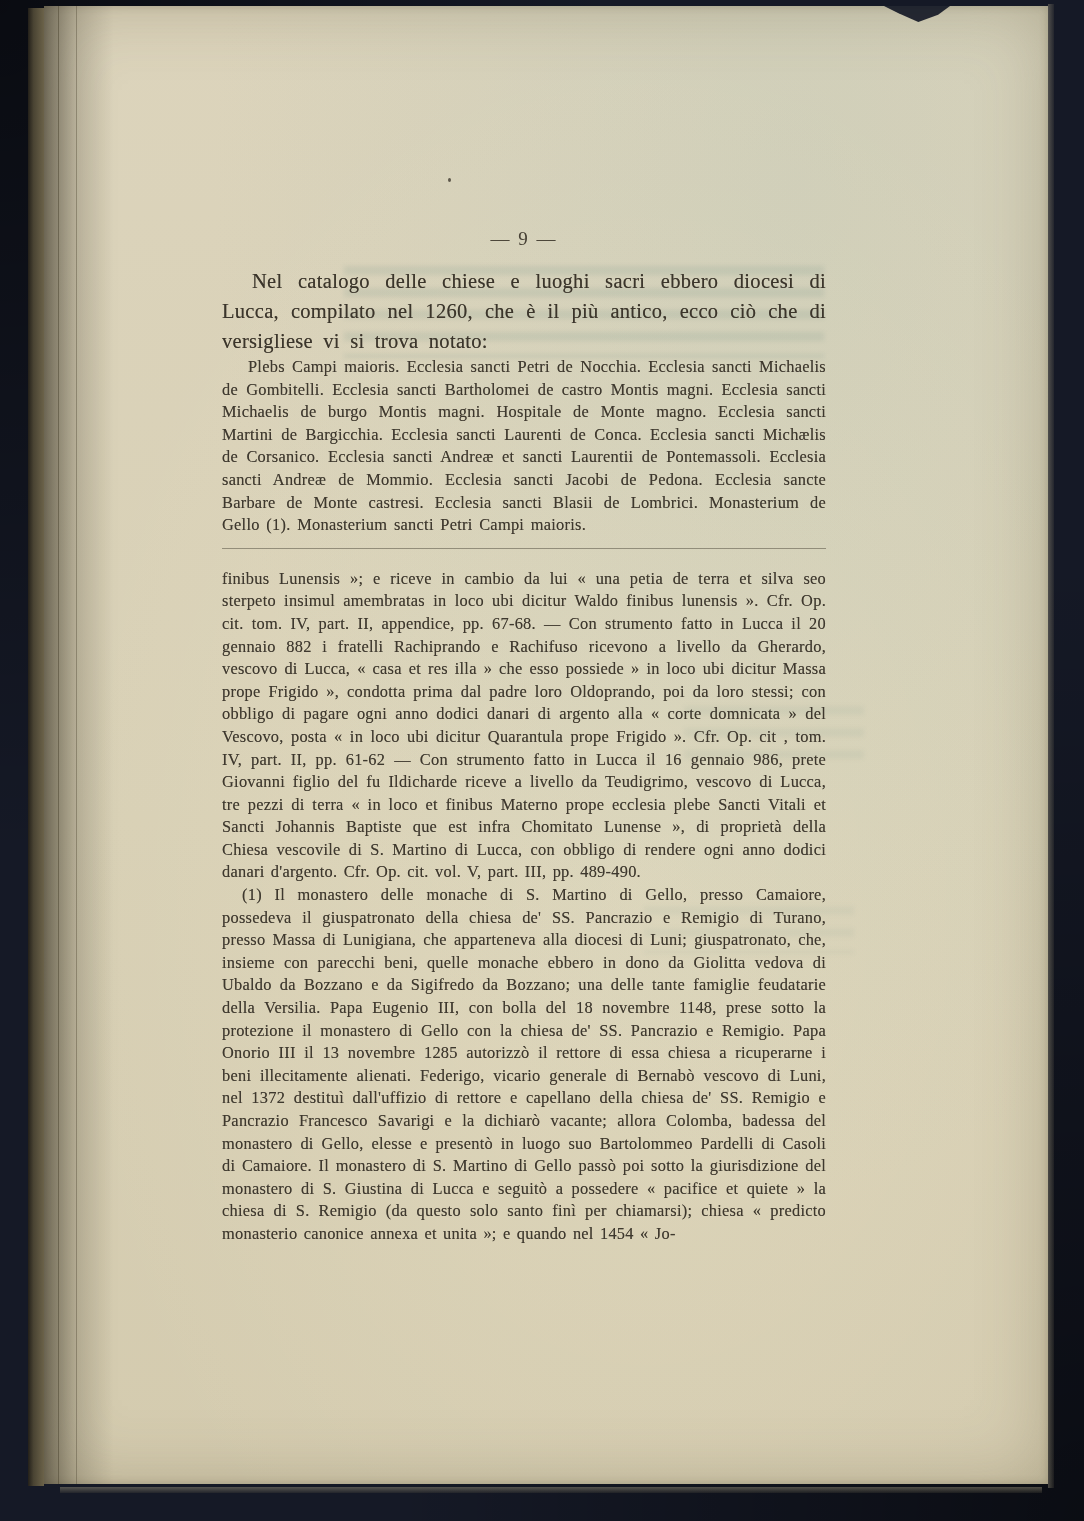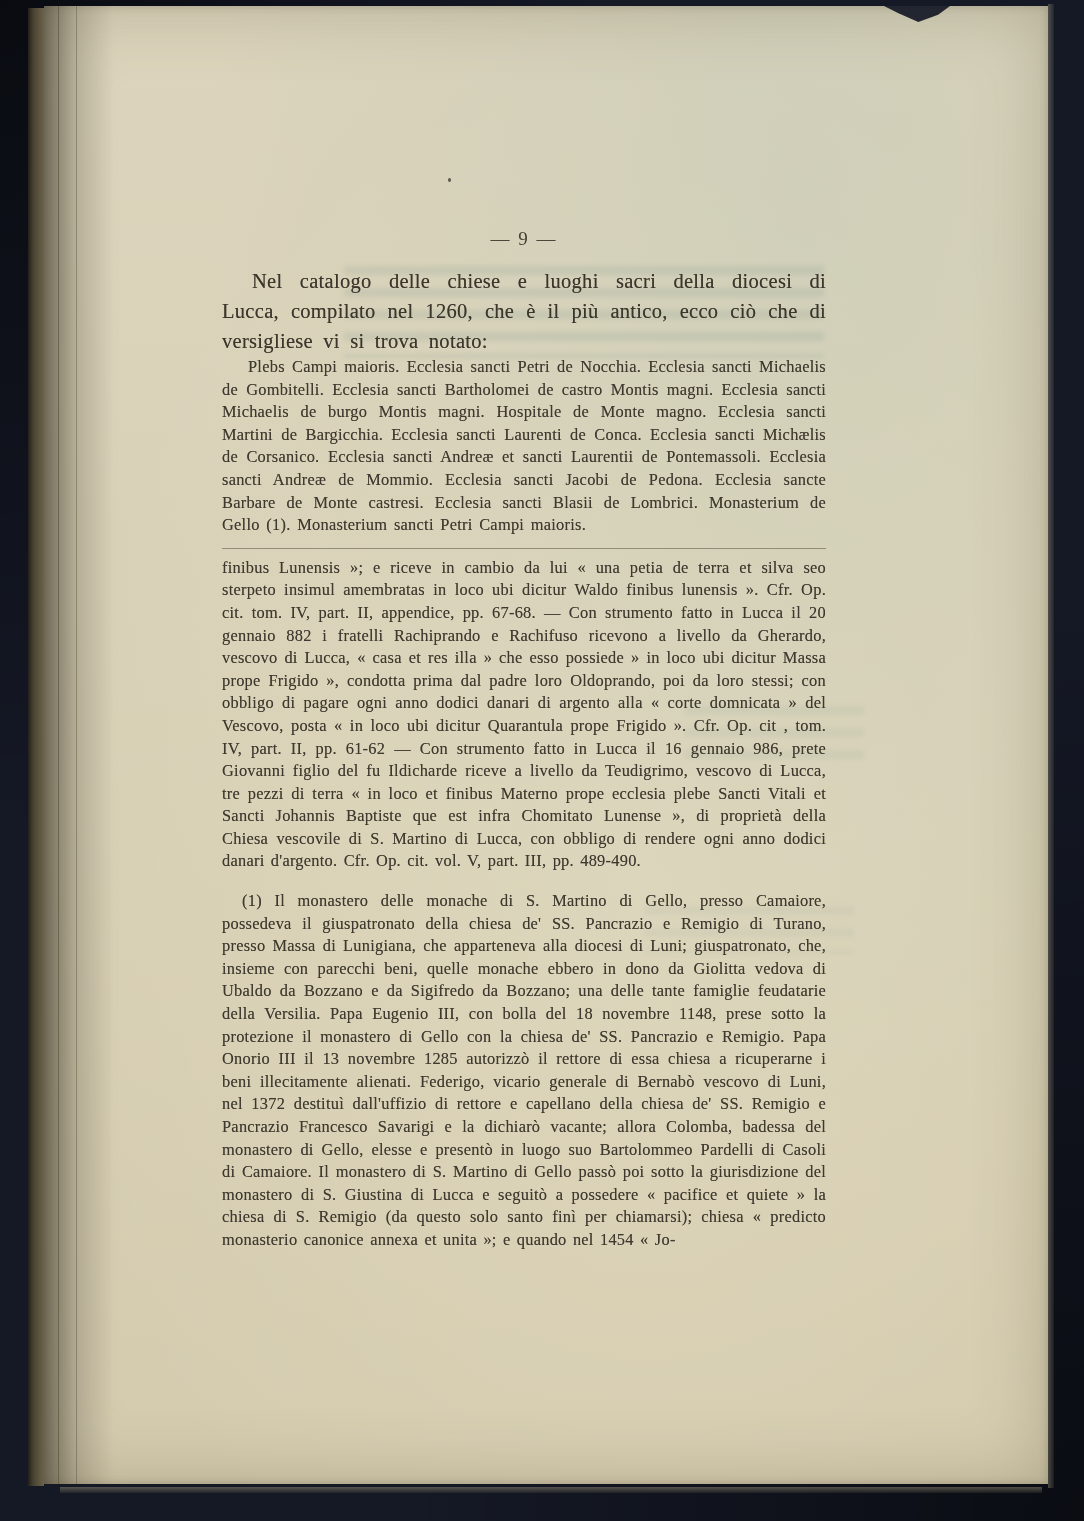--- a/index.html
+++ b/index.html
@@ -117,22 +117,22 @@
   }
   .footnote{
     font-size:16.4px;
     line-height:22.6px;
     text-align:justify;
     word-spacing:0.12em;
     letter-spacing:0.25px;
     color:#3e382e;
     text-shadow:0 0 .4px rgba(62,56,46,.5);
   }
-  .footnote.first{margin-top:8px;text-indent:0;}
-  .footnote.second{margin-top:17px;text-indent:20px;}
+  .footnote.first{margin-top:19px;text-indent:0;}
+  .footnote.second{margin-top:0;text-indent:20px;}
 </style>
 </head>
 <body>
 
 <div class="scan">
 
   <div class="stack-edge"></div>
   <div class="page-edge-right"></div>
   <div class="page-edge-bottom"></div>
 
@@ -142,21 +142,21 @@
     <div class="edge-line l2"></div>
     <div class="torn-corner"></div>
     <div class="speck"></div>
     <div class="bleed b1"></div>
     <div class="bleed b2"></div>
     <div class="bleed b3"></div>
 
     <div class="content">
       <div class="page-number">— 9 —</div>
 
-      <p class="intro">Nel catalogo delle chiese e luoghi sacri della diocesi di Lucca, compilato nel 1260, che è il più antico, ecco ciò che di versigliese vi si trova notato:</p>
+      <p class="intro">Nel catalogo delle chiese e luoghi sacri ebbero diocesi di Lucca, compilato nel 1260, che è il più antico, ecco ciò che di versigliese vi si trova notato:</p>
 
       <p class="catalog">Plebs Campi maioris. Ecclesia sancti Petri de Nocchia. Ecclesia sancti Michaelis de Gombitelli. Ecclesia sancti Bartholomei de castro Montis magni. Ecclesia sancti Michaelis de burgo Montis magni. Hospitale de Monte magno. Ecclesia sancti Martini de Bargicchia. Ecclesia sancti Laurenti de Conca. Ecclesia sancti Michælis de Corsanico. Ecclesia sancti Andreæ et sancti Laurentii de Pontemassoli. Ecclesia sancti Andreæ de Mommio. Ecclesia sancti Jacobi de Pedona. Ecclesia sancte Barbare de Monte castresi. Ecclesia sancti Blasii de Lombrici. Monasterium de Gello (1). Monasterium sancti Petri Campi maioris.</p>
 
       <div class="rule"></div>
 
       <p class="footnote first">finibus Lunensis »; e riceve in cambio da lui « una petia de terra et silva seo sterpeto insimul amembratas in loco ubi dicitur Waldo finibus lunensis ». Cfr. Op. cit. tom. IV, part. II, appendice, pp. 67-68. — Con strumento fatto in Lucca il 20 gennaio 882 i fratelli Rachiprando e Rachifuso ricevono a livello da Gherardo, vescovo di Lucca, « casa et res illa » che esso possiede » in loco ubi dicitur Massa prope Frigido », condotta prima dal padre loro Oldoprando, poi da loro stessi; con obbligo di pagare ogni anno dodici danari di argento alla « corte domnicata » del Vescovo, posta « in loco ubi dicitur Quarantula prope Frigido ». Cfr. Op. cit , tom. IV, part. II, pp. 61-62 — Con strumento fatto in Lucca il 16 gennaio 986, prete Giovanni figlio del fu Ildicharde riceve a livello da Teudigrimo, vescovo di Lucca, tre pezzi di terra « in loco et finibus Materno prope ecclesia plebe Sancti Vitali et Sancti Johannis Baptiste que est infra Chomitato Lunense », di proprietà della Chiesa vescovile di S. Martino di Lucca, con obbligo di rendere ogni anno dodici danari d'argento. Cfr. Op. cit. vol. V, part. III, pp. 489-490.</p>
       <p class="footnote second">(1) Il monastero delle monache di S. Martino di Gello, presso Camaiore, possedeva il giuspatronato della chiesa de' SS. Pancrazio e Remigio di Turano, presso Massa di Lunigiana, che apparteneva alla diocesi di Luni; giuspatronato, che, insieme con parecchi beni, quelle monache ebbero in dono da Giolitta vedova di Ubaldo da Bozzano e da Sigifredo da Bozzano; una delle tante famiglie feudatarie della Versilia. Papa Eugenio III, con bolla del 18 novembre 1148, prese sotto la protezione il monastero di Gello con la chiesa de' SS. Pancrazio e Remigio. Papa Onorio III il 13 novembre 1285 autorizzò il rettore di essa chiesa a ricuperarne i beni illecitamente alienati. Federigo, vicario generale di Bernabò vescovo di Luni, nel 1372 destituì dall'uffizio di rettore e capellano della chiesa de' SS. Remigio e Pancrazio Francesco Savarigi e la dichiarò vacante; allora Colomba, badessa del monastero di Gello, elesse e presentò in luogo suo Bartolommeo Pardelli di Casoli di Camaiore. Il monastero di S. Martino di Gello passò poi sotto la giurisdizione del monastero di S. Giustina di Lucca e seguitò a possedere « pacifice et quiete » la chiesa di S. Remigio (da questo solo santo finì per chiamarsi); chiesa « predicto monasterio canonice annexa et unita »; e quando nel 1454 « Jo-</p>
     </div>
   </div>
 </div>

